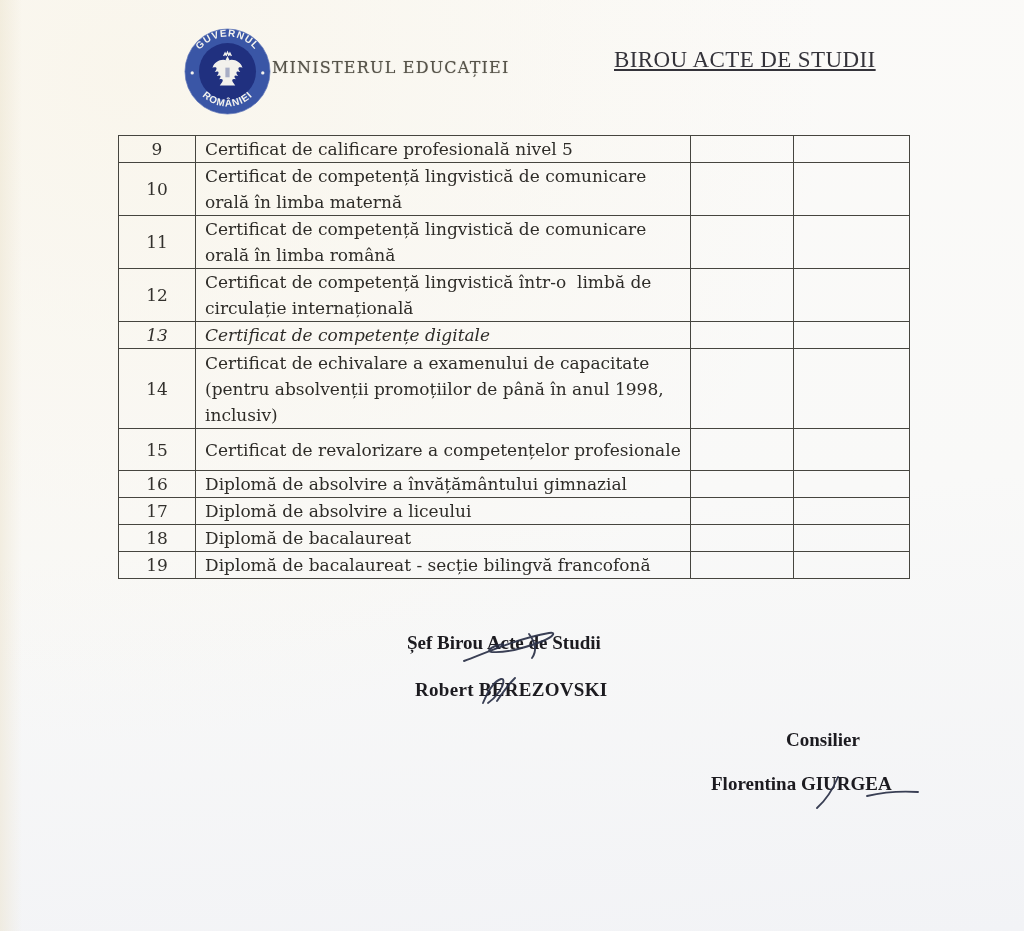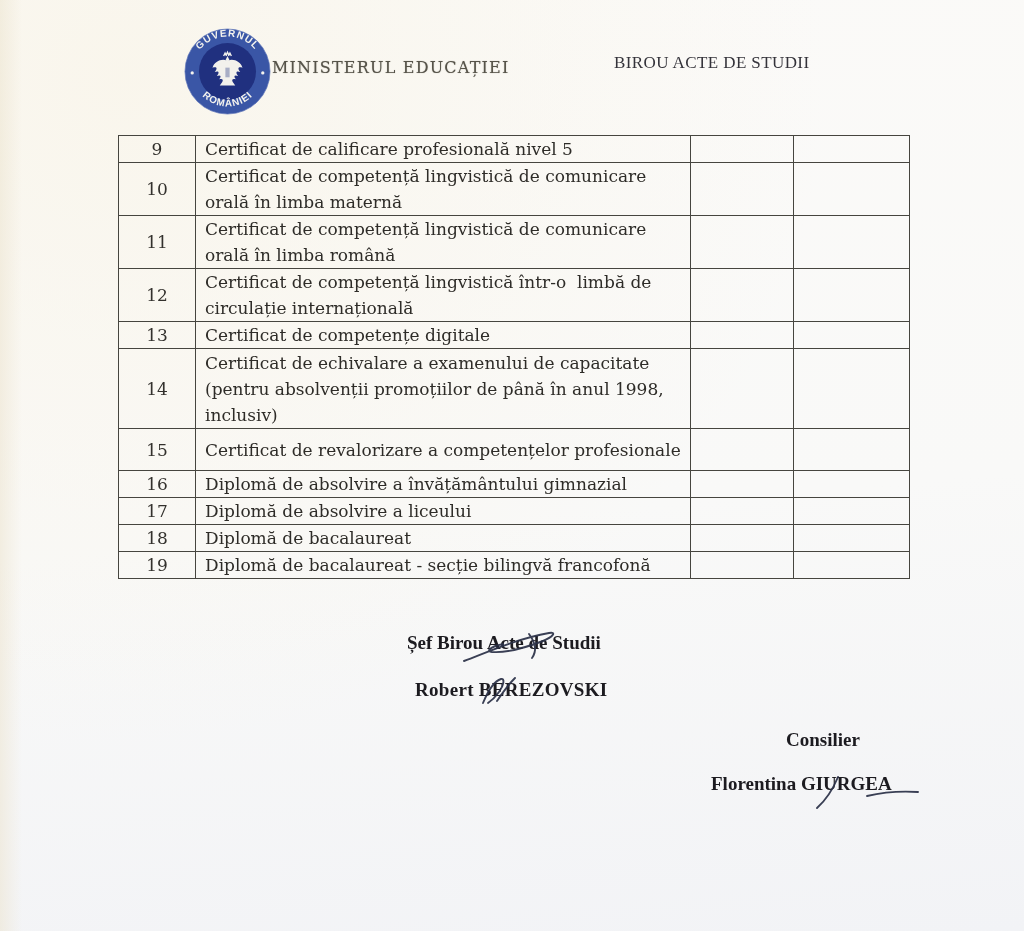--- a/index.html
+++ b/index.html
@@ -42,26 +42,27 @@
     top: 58px;
     font-size: 16px;
     letter-spacing: 1.2px;
     color: #565349;
     text-shadow: 0 0 1px rgba(86,83,73,0.55);
     white-space: nowrap;
   }
   .office {
     position: absolute;
     left: 614px;
-    top: 53px;
+    top: 47px;
     font-family: "Liberation Serif", serif;
-    font-size: 17px;
+    font-size: 23px;
     letter-spacing: 0.4px;
     color: #34333a;
     white-space: nowrap;
+    text-decoration: underline;
   }
 
   
   table.cert-table {
     position: absolute;
     left: 118px;
     top: 135px;
     width: 791px;
     border-collapse: collapse;
     table-layout: fixed;
@@ -179,21 +180,21 @@
           <td class="empty"></td>
           <td class="empty"></td>
         </tr>
         <tr style="height: 53px; margin-top: 20px;">
           <td class="num">12</td>
           <td class="desc">Certificat de competență lingvistică într-o  limbă de
 circulație internațională</td>
           <td class="empty"></td>
           <td class="empty"></td>
         </tr>
-        <tr style="height: 27px;">
+        <tr style="height: 27px; font-style: italic;">
           <td class="num">13</td>
           <td class="desc">Certificat de competențe digitale</td>
           <td class="empty"></td>
           <td class="empty"></td>
         </tr>
         <tr style="height: 80px;">
           <td class="num">14</td>
           <td class="desc">Certificat de echivalare a examenului de capacitate
 (pentru absolvenții promoțiilor de până în anul 1998,
 inclusiv)</td>

